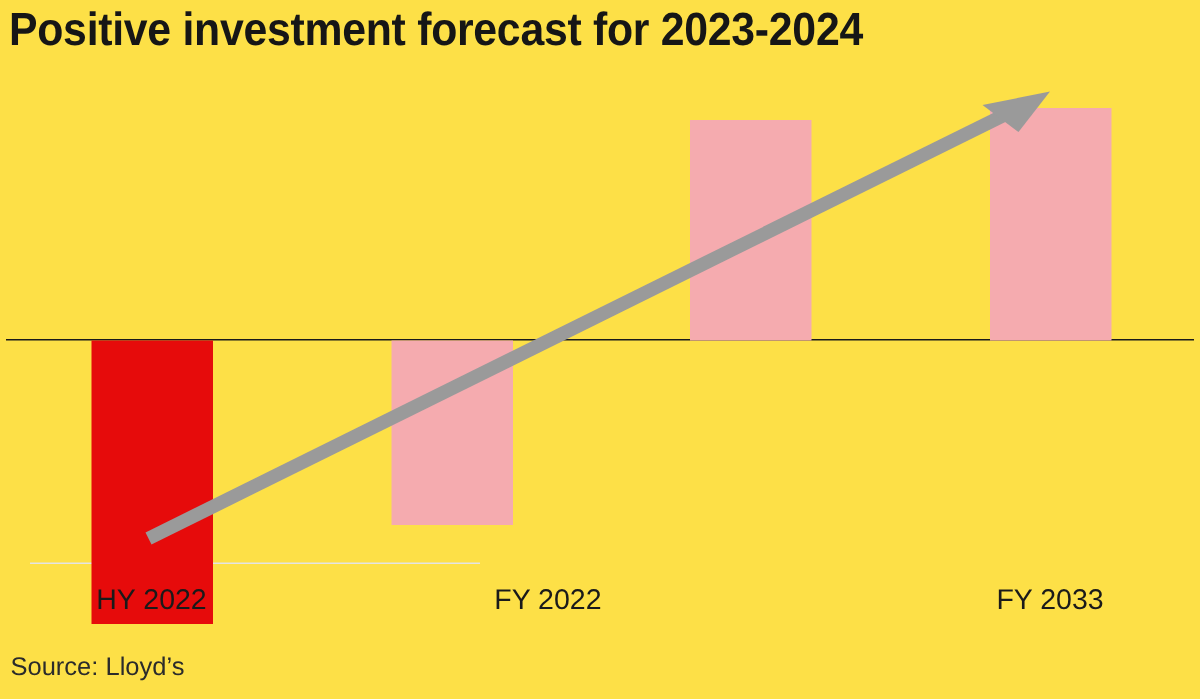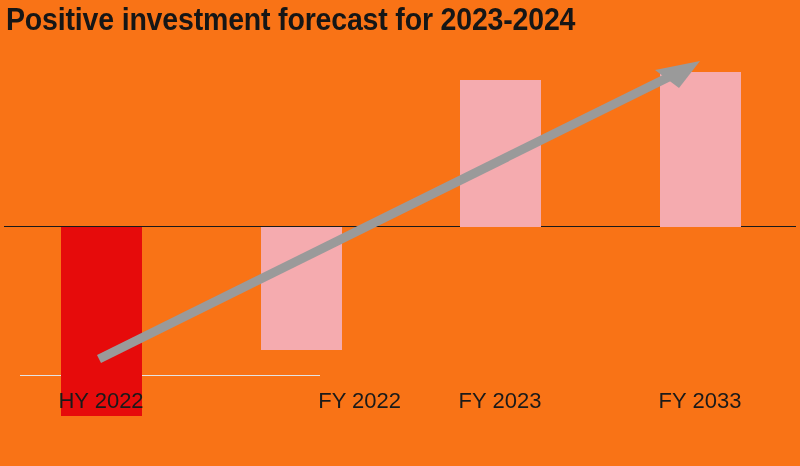--- a/index.html
+++ b/index.html
@@ -11,21 +11,21 @@
     width: 800px;
     height: 466px;
     font-family: "Liberation Sans", sans-serif;
     -webkit-font-smoothing: antialiased;
   }
   #page {
     position: relative;
     width: 800px;
     height: 466px;
     overflow: hidden;
-    background: #f97316;
+    background: #fde047;
   }
 
   
   .chart-title {
     position: absolute;
     left: 6px;
     top: 1px;
     width: 790px;
     font-family: "Liberation Sans Narrow", "Liberation Sans", sans-serif;
     font-weight: bold;
@@ -92,21 +92,21 @@
     top: 386px;
     width: 800px;
     height: 34px;
   }
   .cat-label {
     position: absolute;
     top: 0;
     width: 200px;
     text-align: center;
     font-family: "Liberation Sans", sans-serif;
-    font-size: 22px;
+    font-size: 19px;
     line-height: 30px;
     color: #1a1a1a;
     white-space: nowrap;
   }
 
   
   .source-note {
     position: absolute;
     left: 7px;
     top: 434px;
@@ -141,18 +141,18 @@
   <svg class="arrow-layer" viewBox="0 0 800 466" width="800" height="466">
     <g>
       <line x1="99" y1="359" x2="683" y2="70" stroke="#9a9a9a" stroke-width="9" stroke-linecap="butt"></line>
       <polygon points="700,61 655,70 679,88" fill="#9a9a9a"></polygon>
     </g>
   </svg>
 
   <div class="cat-labels">
     <div class="cat-label" style="left:1px;">HY 2022</div>
     <div class="cat-label" style="left:201px;text-align:right;">FY 2022</div>
-    <div class="cat-label" style="left:400px;">FY 2023</div>
     <div class="cat-label" style="left:600px;">FY 2033</div>
   </div>
 
+  <div class="source-note">Source: Lloyd’s</div>
 
 </div>
 
 </body></html>

